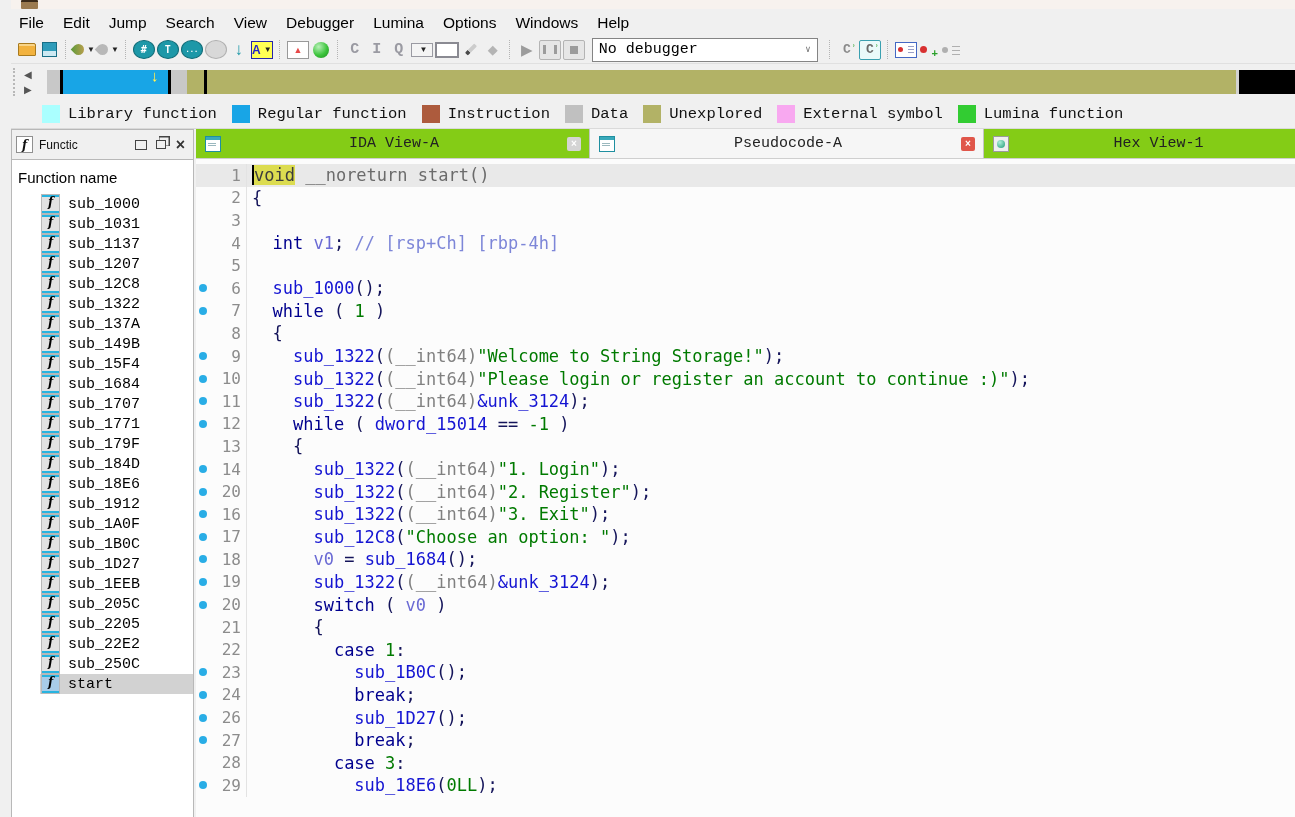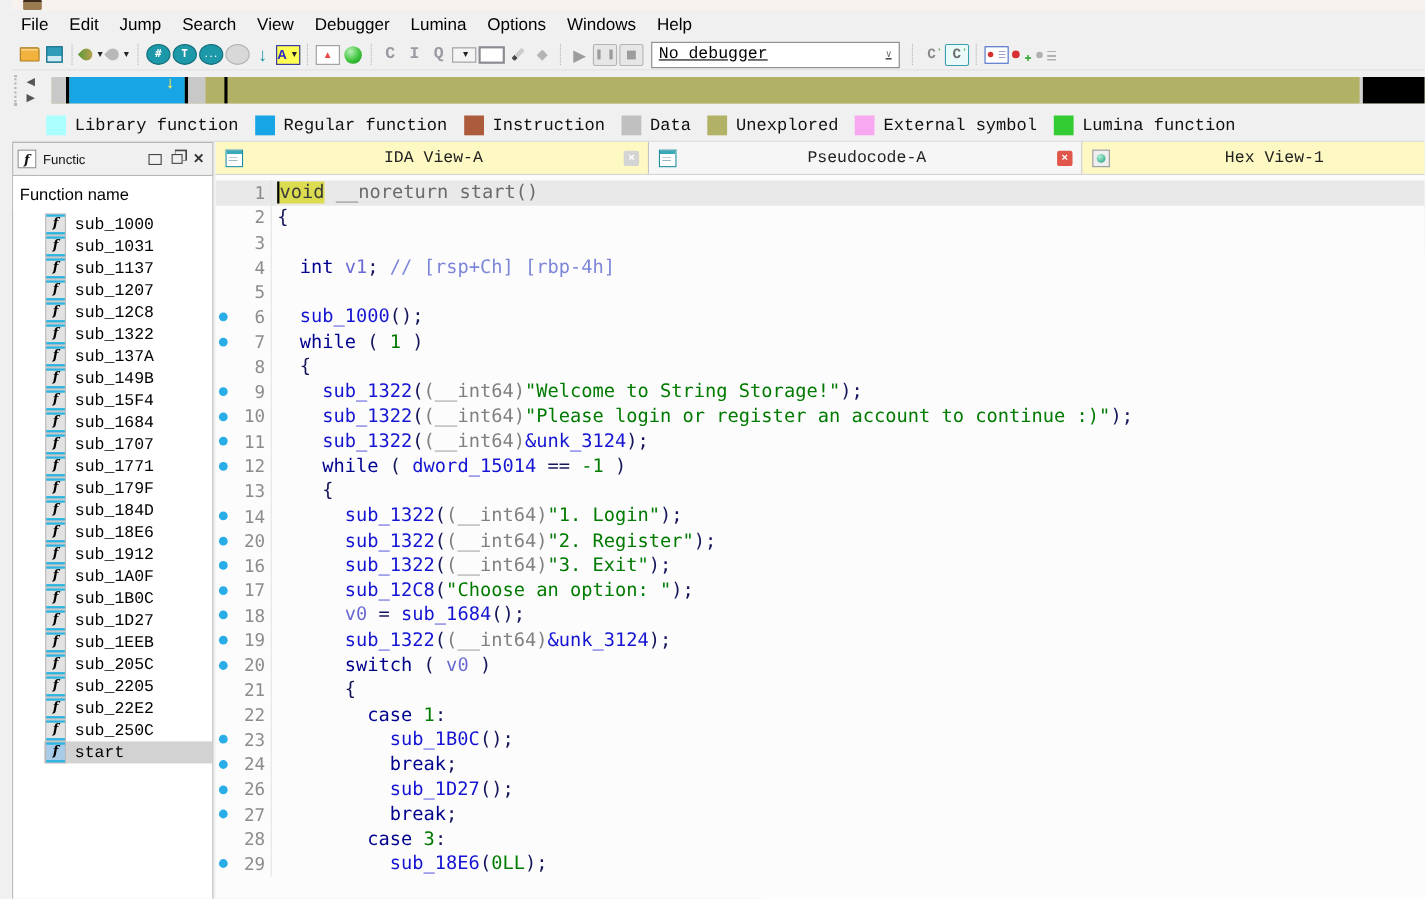--- a/index.html
+++ b/index.html
@@ -38,21 +38,21 @@
   .ic-lumina::before{content:'';width:16px;height:16px;border-radius:50%;background:radial-gradient(circle at 35% 30%,#b8f0b8,#3cc43c 55%,#1e8c1e);}
   .ltr{font-family:"Liberation Mono",monospace;font-weight:bold;font-size:15px;color:#9a9aa2;}
   .ic-new-window{width:14px;height:12px;border:1px solid #9a9aa2;background:#f4f4f4;}
   .ic-frame{width:12px;height:12px;border:2px solid #8a8a92;background:#fff;}
   .ic-edit-func::before{content:'';width:4px;height:13px;background:linear-gradient(#cccccc 0 9px,#4a4a4a 9px);transform:rotate(45deg);display:block;border-radius:1px;}
   .ic-diamond{color:#b4b4b4;font-size:13px;}
   .ic-start-process{color:#9c9c9c;font-size:15px;}
   .boxed{width:18px;height:18px;border:1px solid #b4b4b4;background:#e6e6e6;border-radius:2px;}
   .ic-pause-process::before{content:'';width:8px;height:9px;border-left:3px solid #9c9c9c;border-right:3px solid #9c9c9c;}
   .ic-stop-process::before{content:'';width:8px;height:8px;background:#9c9c9c;}
-  .debugger-combo{width:224px;height:22px;background:#fff;border:1px solid #848484;display:flex;align-items:center;margin:0 6px;font-family:"Liberation Mono",monospace;font-size:15px;color:#000;text-decoration:underline;}
+  .debugger-combo{width:224px;height:22px;background:#fff;border:1px solid #848484;display:flex;align-items:center;margin:0 6px;font-family:"Liberation Mono",monospace;font-size:15px;color:#000;}
   .combo-text{flex:1;padding-left:6px;white-space:nowrap;}
   .combo-arrow{width:18px;height:100%;display:flex;align-items:center;justify-content:center;color:#707070;font-size:9px;}
   .ic-attach-options{width:18px;height:18px;color:#8a8a8a;font-weight:bold;font-size:13px;font-family:"Liberation Mono",monospace;}
   .ic-continue-process{width:18px;height:18px;color:#6a6a6a;font-weight:bold;font-size:13px;font-family:"Liberation Mono",monospace;border:1px solid #3aa0b0;background:#eafafa;border-radius:2px;}
   .ic-attach-options::after,.ic-continue-process::after{content:'˒';color:#2aa02a;font-size:10px;position:absolute;top:-2px;right:0;}
   .ic-watch-list{width:17px;height:14px;background:#fff;border:1px solid #4468c4;position:relative;}
   .ic-watch-list::before{content:'';position:absolute;left:2px;top:4px;width:5px;height:5px;border-radius:50%;background:#d83030;}
   .ic-watch-list::after{content:'';position:absolute;right:2px;top:3px;width:6px;height:8px;background:repeating-linear-gradient(#9aa0c8 0 1px,transparent 1px 3px);}
   .ic-bpt-add{width:17px;height:14px;position:relative;}
   .ic-bpt-add::before{content:'';position:absolute;left:1px;top:3px;width:7px;height:7px;border-radius:50%;background:#d83030;}
@@ -91,21 +91,21 @@
   .fp-header{padding:9px 6px 8px 6px;font-size:15px;color:#000;background:#fff;}
   .fp-list{flex:1;font-family:"Liberation Mono",monospace;font-size:15px;color:#000;}
   .fp-row{height:20px;display:flex;align-items:center;margin-left:28px;padding-left:2px;cursor:default;white-space:nowrap;}
   .fp-row.selected{background:#d2d2d2;}
   .f-icon{width:17px;height:14px;flex:none;background:#e2e2e2;border-top:2px solid #28b4e0;border-bottom:2px solid #28b4e0;box-shadow:0 0 0 1px #b8b8b8;color:#000;font-family:"DejaVu Serif",serif;font-style:italic;font-weight:bold;font-size:12px;line-height:10px;text-align:center;margin-right:9px;}
   .fp-row.selected .f-icon{background:#a8cce8;}
 
   
   .editor{flex:1;display:flex;flex-direction:column;margin-left:2px;min-width:0;}
   .tabbar{height:29px;display:flex;background:#ececec;border-bottom:1px solid #cfcfcf;font-family:"Liberation Mono",monospace;font-size:15px;color:#222;}
-  .tab{width:393px;flex:none;display:flex;align-items:center;border-right:1px solid #c4c4c4;background:#fef9c3;}
+  .tab{width:393px;flex:none;display:flex;align-items:center;border-right:1px solid #c4c4c4;background:#84cc16;}
   .tab:last-child{width:324px;border-right:none;}
   .tab.active{background:#f6f6f6;}
   .tab-icon{width:14px;height:14px;flex:none;margin-left:9px;border:1px solid #1f8fa0;background:#fff;box-shadow:inset 0 3px 0 #39a9ba;position:relative;}
   .tab-icon::after{content:'';position:absolute;left:2px;top:6px;width:8px;height:5px;background:repeating-linear-gradient(#9ab8be 0 1px,transparent 1px 2.5px);}
   .hex-icon{width:14px;height:14px;flex:none;margin-left:9px;border:1px solid #9a9a9a;background:#efefef;display:flex;align-items:center;justify-content:center;}
   .hex-icon::after{content:'';width:8px;height:8px;border-radius:50%;background:radial-gradient(circle at 35% 30%,#aef0d8,#1f9a78);}
   .tab-label{flex:1;text-align:center;white-space:nowrap;}
   .tab-close{width:14px;height:14px;flex:none;margin-right:8px;border-radius:2px;color:#fff;font-size:10px;font-weight:bold;display:flex;align-items:center;justify-content:center;font-family:"Liberation Sans",sans-serif;}
   .tab-close.gray{background:#d4d4d4;}
   .tab-close.red{background:#e0564a;}

